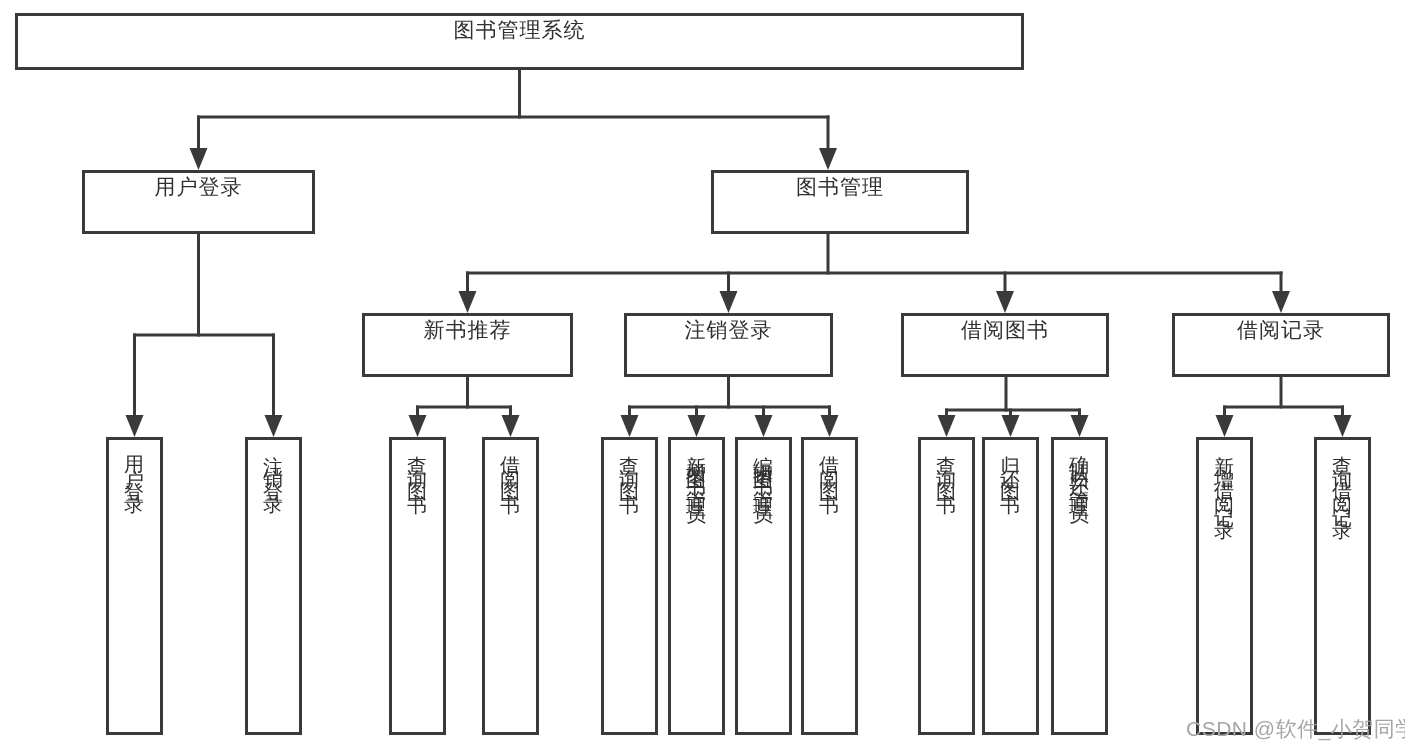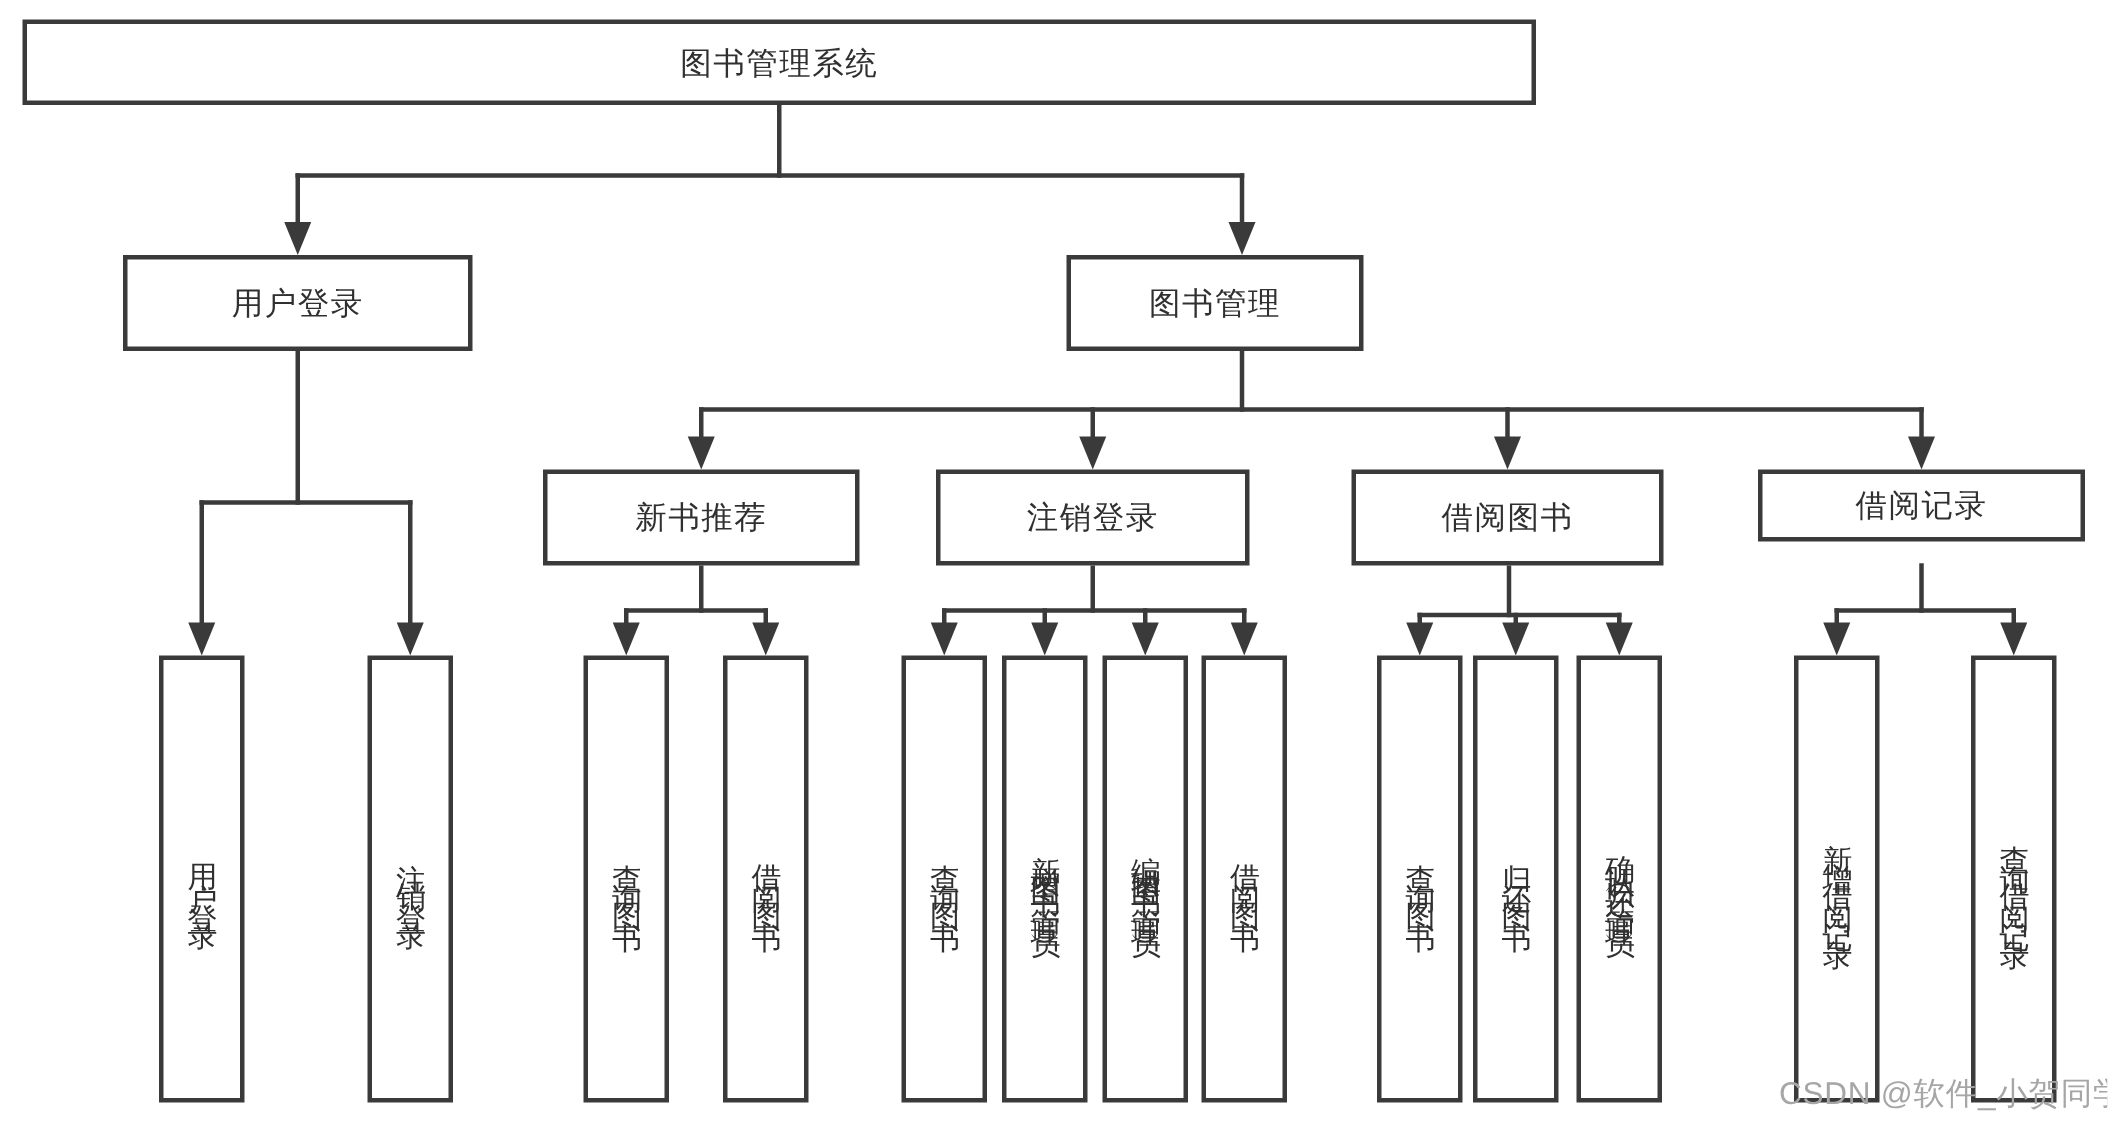--- a/index.html
+++ b/index.html
@@ -16,21 +16,21 @@
     overflow:hidden;
     font-family:"Liberation Sans","DejaVu Sans",sans-serif;
   }
   .canvas svg{position:absolute;left:0;top:0;}
   .box{
     position:absolute;
     box-sizing:border-box;
     border:3px solid var(--line);
     background:var(--bg);
     display:flex;
-    align-items:center;
+    align-items:flex-start;
     justify-content:center;
   }
   .hlabel{
     font-size:21px;
     color:var(--text);
     letter-spacing:1px;
     white-space:nowrap;
   }
   .leaf{top:437px;width:57px;height:298px;}
   .vlabel{
@@ -113,34 +113,34 @@
       <polygon points="1333.5,415 1351.5,415 1342.5,437" fill="#3a3a3a"></polygon>
     </svg>
 
   <div class="box" style="left:15px;top:13px;width:1009px;height:57px">
     <span class="hlabel">图书管理系统</span>
   </div>
 
   <div class="box" style="left:82px;top:170px;width:233px;height:64px">
     <span class="hlabel">用户登录</span>
   </div>
-  <div class="box" style="left:711px;top:170px;width:198px;height:64px">
+  <div class="box" style="left:711px;top:170px;width:258px;height:64px">
     <span class="hlabel">图书管理</span>
   </div>
 
   <div class="box" style="left:362px;top:313px;width:211px;height:64px">
     <span class="hlabel">新书推荐</span>
   </div>
   <div class="box" style="left:624px;top:313px;width:209px;height:64px">
     <span class="hlabel">注销登录</span>
   </div>
   <div class="box" style="left:901px;top:313px;width:208px;height:64px">
     <span class="hlabel">借阅图书</span>
   </div>
-  <div class="box" style="left:1172px;top:313px;width:218px;height:48px">
+  <div class="box" style="left:1172px;top:313px;width:218px;height:64px">
     <span class="hlabel">借阅记录</span>
   </div>
 
   <div class="box leaf" style="left:106px">
     <span class="vlabel">用户登录</span>
   </div>
   <div class="box leaf" style="left:245px">
     <span class="vlabel">注销登录</span>
   </div>
   <div class="box leaf" style="left:389px">

